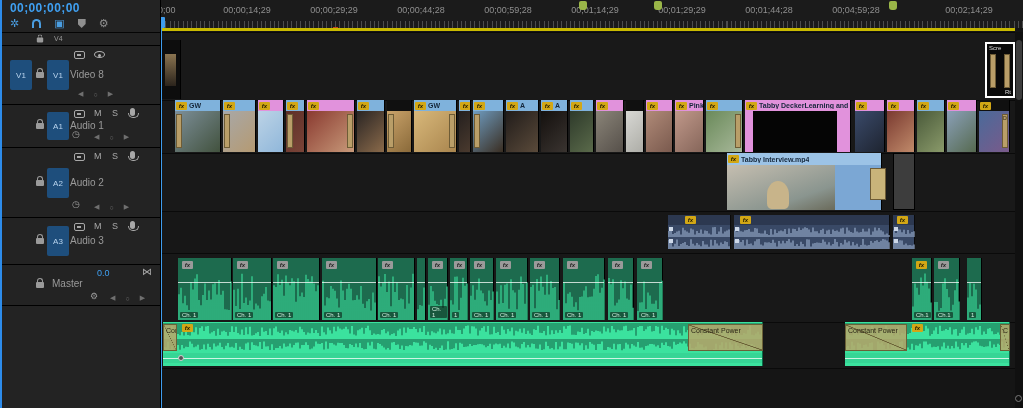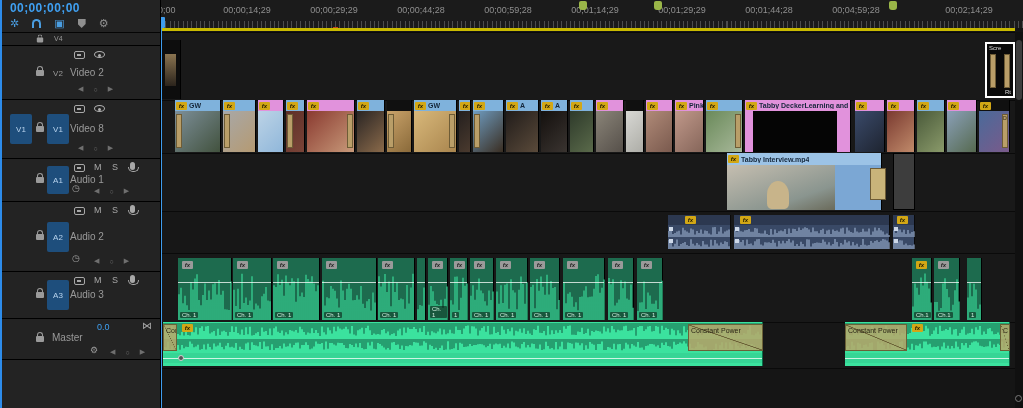--- a/index.html
+++ b/index.html
@@ -85,32 +85,20 @@
           <div class="tb">
             <div class="pent"></div>
           </div>
           <div class="tb">⚙</div>
         </div>
     </div>
     <div id="trackHeaders">
         <div class="trow" style="height: 12px;">
           <div class="lock" style="left: 34px; top: 4px; transform: scale(0.8);"></div>
           <div class="tid" style="left: 52px; top: 2px; font-size: 7px;">V4</div>
-        </div>
-        <div class="trow" style="height: 53px;">
-          <div class="lock" style="left: 34px; top: 24px;"></div>
-          <div class="tbtn" style="left: 45px; top: 12px; height: 30px; background: transparent;">V2</div>
-          <div class="tname" style="top: 21px;">Video 2</div>
-          <div class="slock" style="left: 72px; top: 5px;"></div>
-          <div class="eye" style="left: 92px; top: 5px;"></div>
-          <div class="navrow" style="left: 76px; top: 39px;">
-            <div class="">◀</div>
-            <div class="">○</div>
-            <div class="">▶</div>
-          </div>
         </div>
         <div class="trow" style="height: 58px;">
           <div class="srcbtn on" style="left: 8px; top: 14px; height: 30px;">V1</div>
           <div class="lock" style="left: 34px; top: 26px;"></div>
           <div class="tbtn on" style="left: 45px; top: 14px; height: 30px;">V1</div>
           <div class="tname" style="top: 23px;">Video 8</div>
           <div class="slock" style="left: 72px; top: 5px;"></div>
           <div class="eye" style="left: 92px; top: 5px;"></div>
           <div class="navrow" style="left: 76px; top: 44px;">
             <div class="">◀</div>

